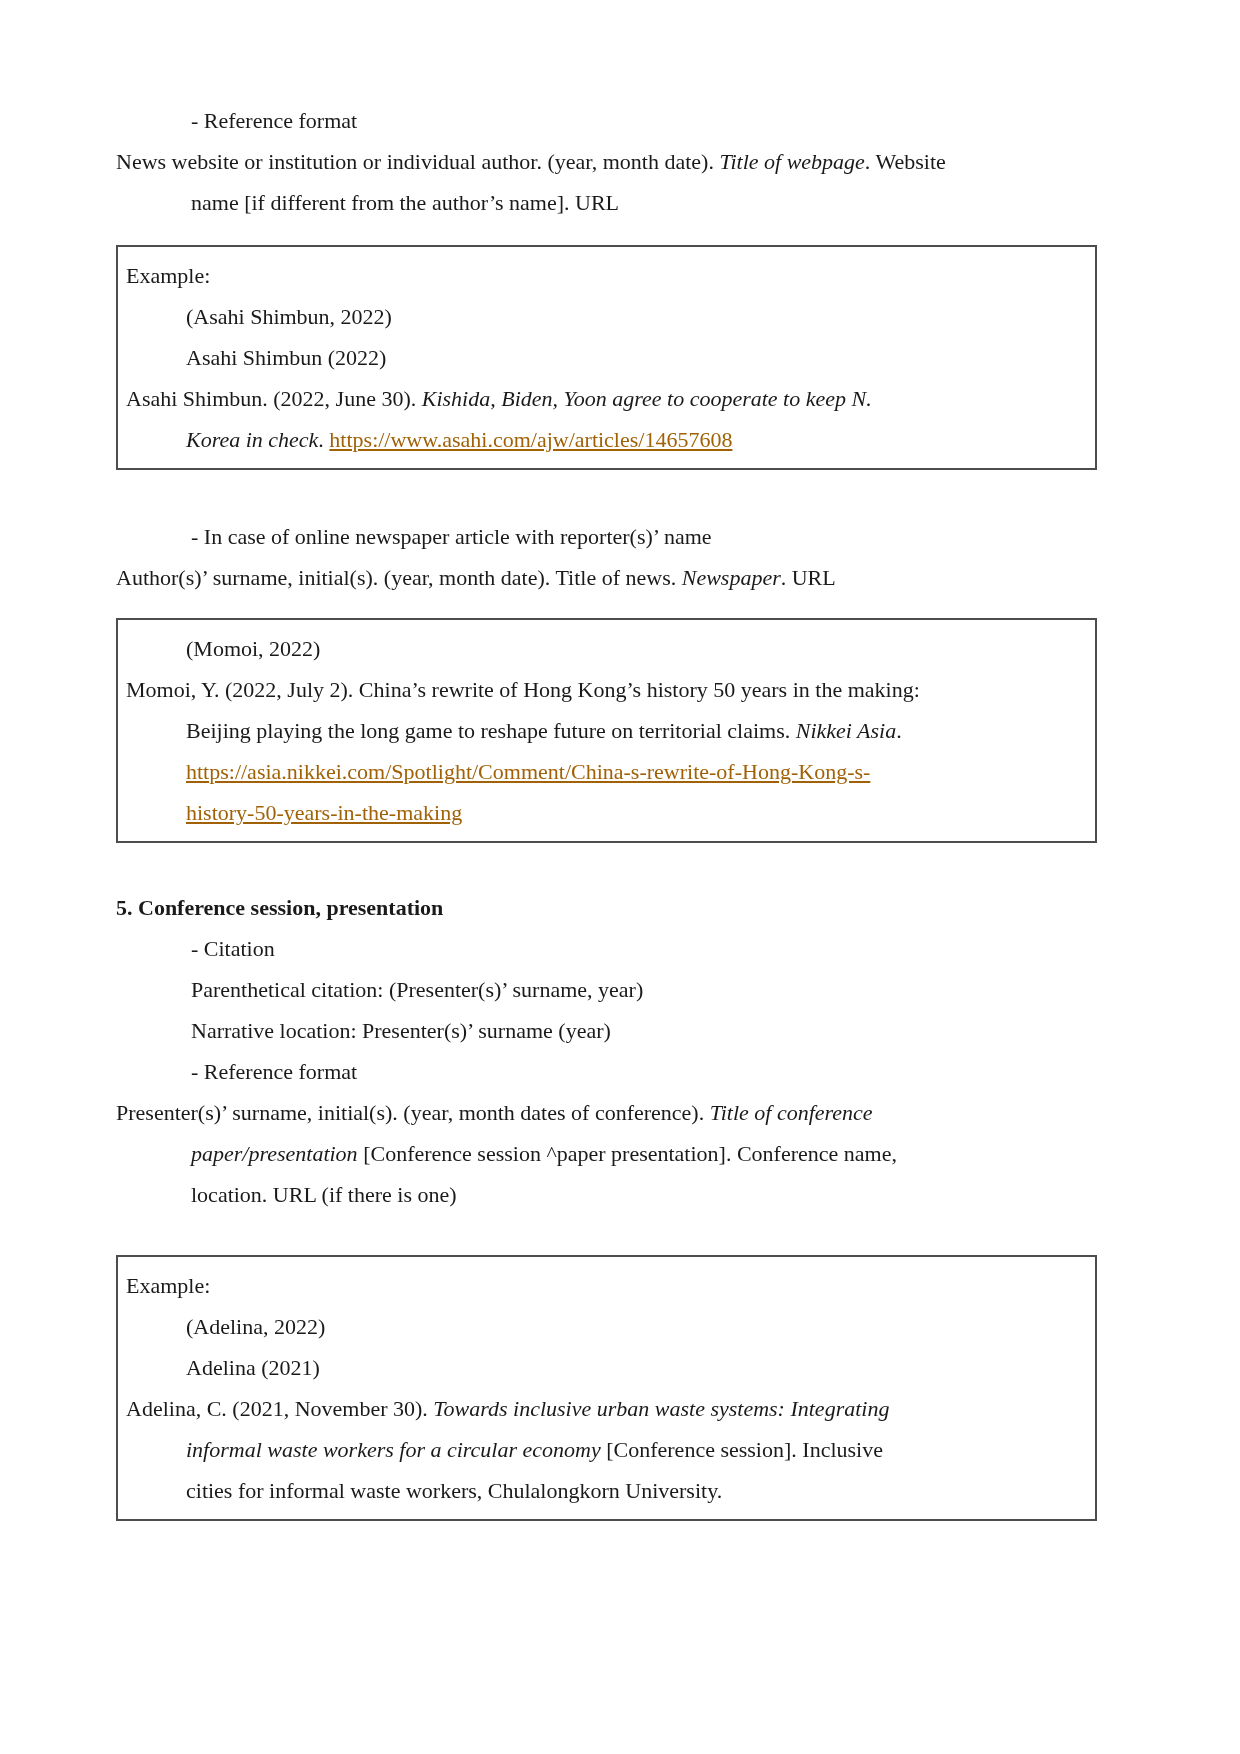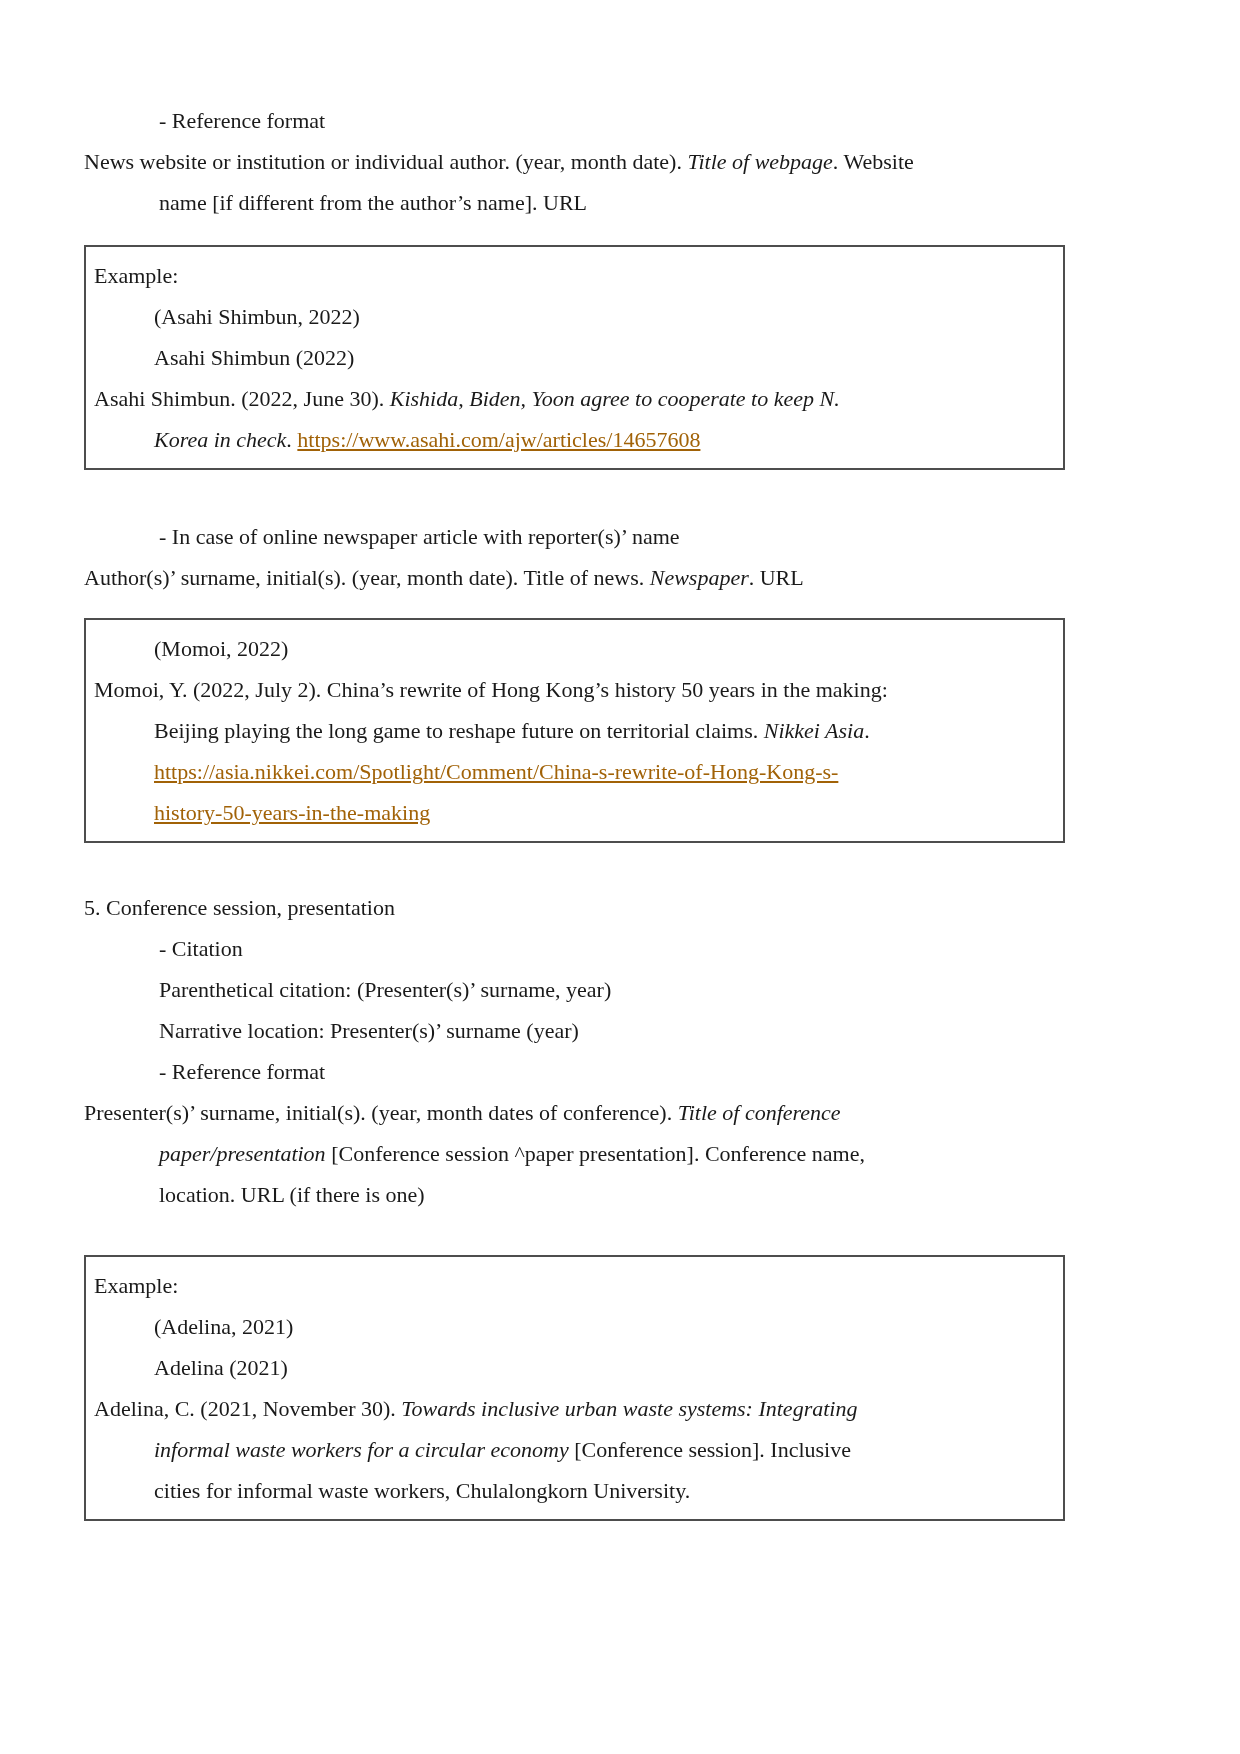--- a/index.html
+++ b/index.html
@@ -7,32 +7,32 @@
   .page {
     position: relative;
     width: 1240px;
     height: 1754px;
     background: #ffffff;
     overflow: hidden;
     font-family: "Liberation Serif", "DejaVu Serif", serif;
     color: #1a1a1a;
   }
   .content {
-    padding: 100px 150px 0 84px;
+    padding: 100px 150px 0 116px;
     width: 1240px;
   }
   .ln {
     margin: 0;
     font-size: 22px;
     line-height: 41px;
     white-space: nowrap;
   }
   .ind { margin-left: 75px; }
   .it { font-style: italic; }
-  .bold { font-weight: normal; }
+  .bold { font-weight: bold; }
   .box {
     width: 981px;
     border: 2px solid #4d4d4d;
     padding: 8px 8px;
     margin-top: 22px;
   }
   .box .ind { margin-left: 60px; }
   .lnk {
     color: #a16207;
     text-decoration: underline;
@@ -76,21 +76,21 @@
     <p class="ln ind"><span>- Citation</span></p>
     <p class="ln ind"><span>Parenthetical citation: (Presenter(s)’ surname, year)</span></p>
     <p class="ln ind"><span>Narrative location: Presenter(s)’ surname (year)</span></p>
     <p class="ln ind"><span>- Reference format</span></p>
     <p class="ln"><span>Presenter(s)’ surname, initial(s). (year, month dates of conference). </span><span class="it">Title of conference</span></p>
     <p class="ln ind"><span class="it">paper/presentation</span><span> [Conference session ^paper presentation]. Conference name,</span></p>
     <p class="ln ind"><span>location. URL (if there is one)</span></p>
 
     <div class="box" id="box3">
       <p class="ln"><span>Example:</span></p>
-      <p class="ln ind"><span>(Adelina, 2021)</span></p>
+      <p class="ln ind"><span>(Adelina, 2022)</span></p>
       <p class="ln ind"><span>Adelina (2021)</span></p>
       <p class="ln"><span>Adelina, C. (2021, November 30). </span><span class="it">Towards inclusive urban waste systems: Integrating</span></p>
       <p class="ln ind"><span class="it">informal waste workers for a circular economy</span><span> [Conference session]. Inclusive</span></p>
       <p class="ln ind"><span>cities for informal waste workers, Chulalongkorn University.</span></p>
     </div>
 
   </div>
 </div>
 
 </body></html>

